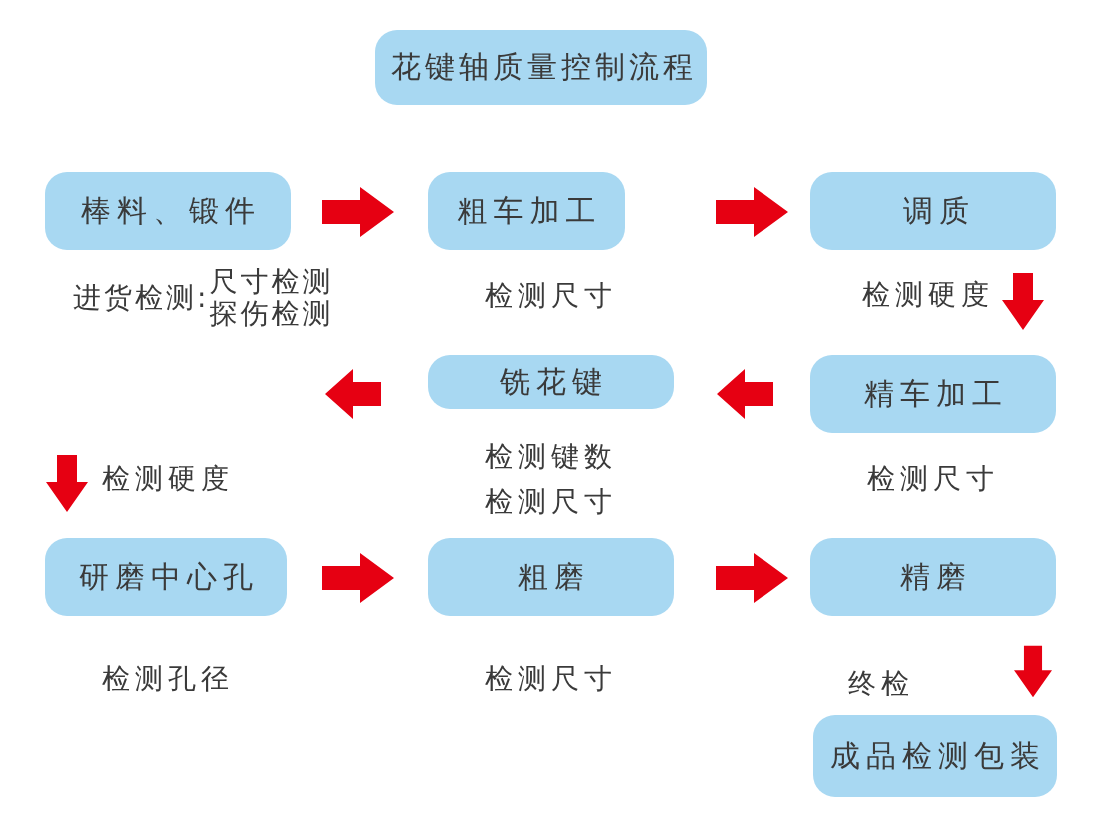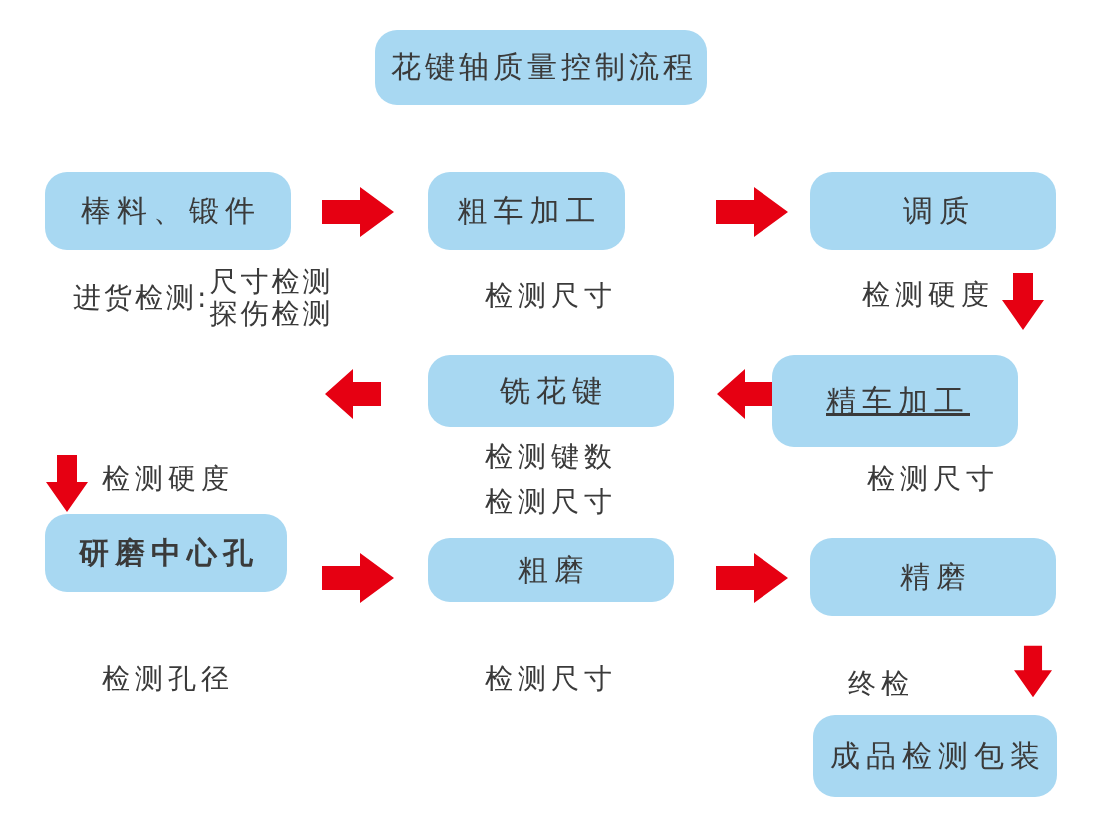--- a/index.html
+++ b/index.html
@@ -29,25 +29,25 @@
 
   
   .t-title{left:375px;top:30px;width:332px;height:75px;letter-spacing:4px;}
 
   
   .b-raw{left:45px;top:172px;width:246px;height:78px;}
   .b-rough-turn{left:428px;top:172px;width:197px;height:78px;}
   .b-temper{left:810px;top:172px;width:246px;height:78px;padding-left:12px;}
   
   .b-spline-quench{left:45px;top:355px;width:246px;height:78px;}
-  .b-milling{left:428px;top:355px;width:246px;height:72px;}
-  .b-finish-turn{left:772px;top:355px;width:246px;height:92px;text-decoration:underline;}
+  .b-milling{left:428px;top:355px;width:246px;height:54px;}
+  .b-finish-turn{left:810px;top:355px;width:246px;height:78px;}
   
-  .b-center-hole{left:45px;top:514px;width:242px;height:78px;font-weight:bold;}
-  .b-rough-grind{left:428px;top:538px;width:246px;height:64px;justify-content:center;}
+  .b-center-hole{left:45px;top:538px;width:242px;height:78px;}
+  .b-rough-grind{left:428px;top:538px;width:246px;height:78px;justify-content:center;}
   .b-finish-grind{left:810px;top:538px;width:246px;height:78px;}
   
   .b-product{left:813px;top:715px;width:244px;height:82px;}
 
   
   .a-r1a{left:322px;top:187px;}
   .a-r1b{left:716px;top:187px;}
   .a-l2a{left:325px;top:369px;}
   .a-l2b{left:717px;top:369px;}
   .a-r3a{left:322px;top:553px;}

